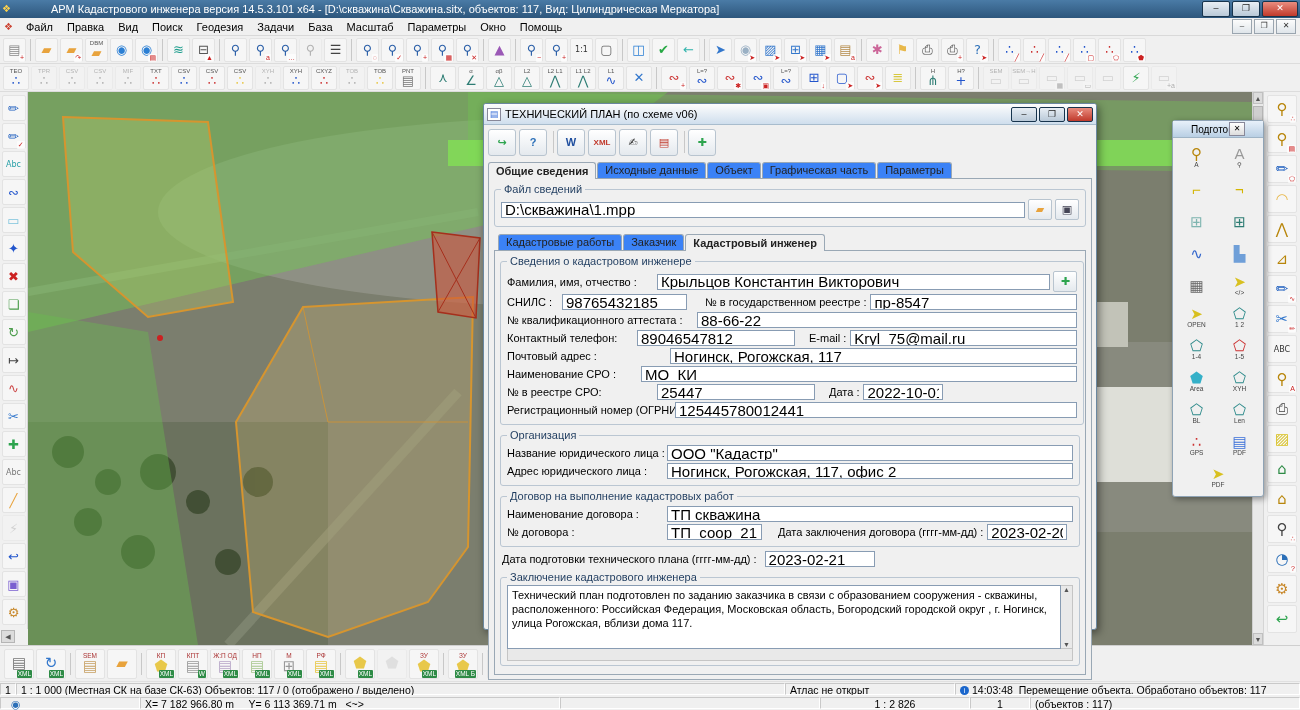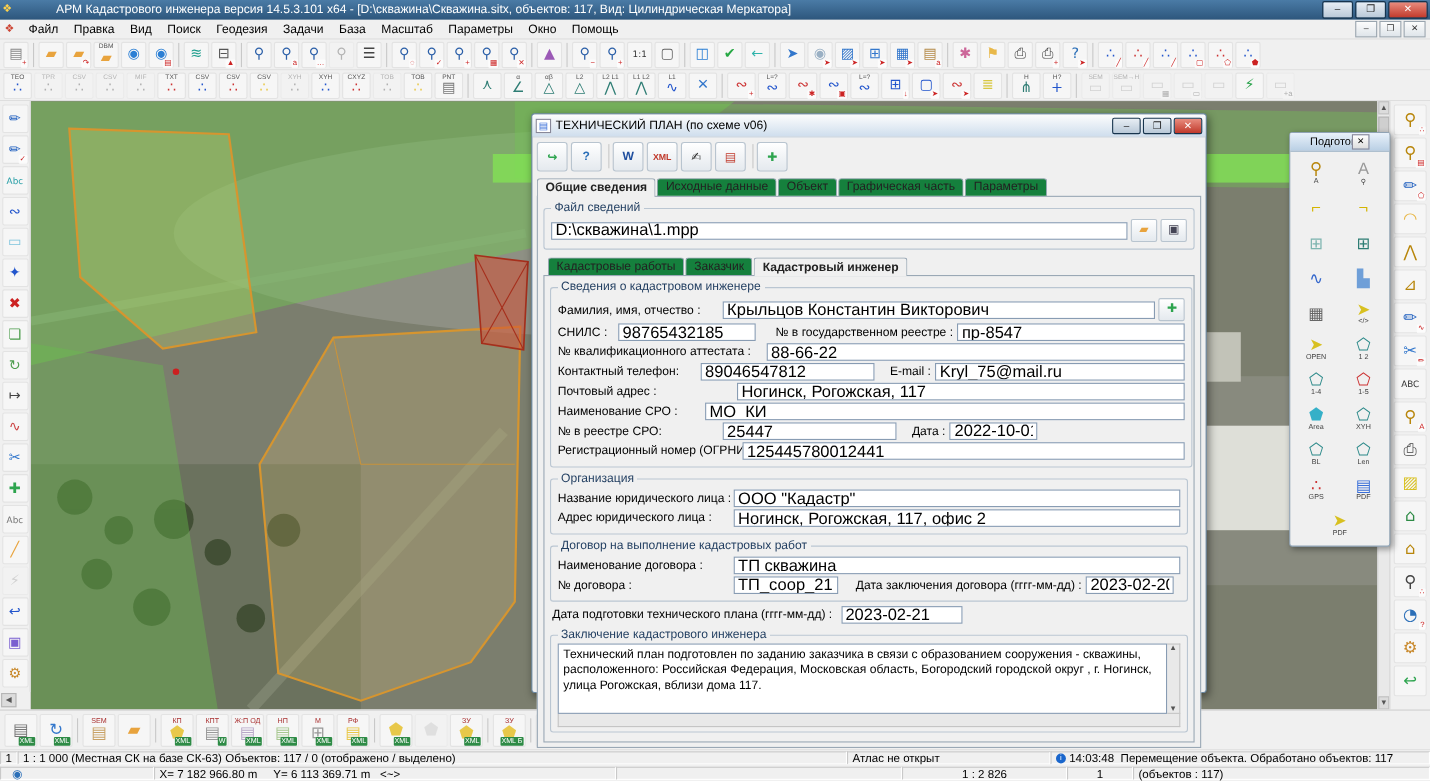--- a/index.html
+++ b/index.html
@@ -79,21 +79,21 @@
     display:flex;align-items:center;font-size:11px;padding:0 3px;border-radius:2px 2px 0 0;}
   #dlgtitle .dico{font-size:9px;color:#3a6fd8;margin-right:4px;border:1px solid #889;width:12px;
     height:11px;line-height:11px;text-align:center;background:#fff;}
   #dlgtitle .t{flex:1;white-space:nowrap;overflow:hidden;}
   #dlgtitle .winbtn{height:13px;width:24px;}
   #dlgtoolbar{height:30px;display:flex;align-items:center;padding:2px 4px;}
   .dtb{width:26px;height:25px;border:1px solid #b8c4cf;border-radius:3px;background:linear-gradient(#fff,#e4e9ee);
     display:inline-flex;align-items:center;justify-content:center;margin-right:3px;font-size:12px;flex:none;}
   .dtb b{font-weight:bold;font-size:11px;}
   #dlgtabs,#subtabs{display:flex;align-items:flex-end;padding:0 4px;height:19px;font-size:11px;}
-  .tab{border:1px solid #9aa8b5;border-bottom:none;background:#15803d;padding:1px 7px 2px;
+  .tab{border:1px solid #9aa8b5;border-bottom:none;background:#3b82f6;padding:1px 7px 2px;
     border-radius:3px 3px 0 0;margin-right:1px;white-space:nowrap;color:#222;}
   .tab.active{background:#f0f0f0;position:relative;top:1px;padding-top:2px;font-weight:bold;}
   .tabpanel{border:1px solid #9aa8b5;margin:0 4px;background:#f0f0f0;padding:4px 5px;box-sizing:border-box;}
   fieldset{border:1px solid #bac6d2;border-radius:3px;margin:0 0 4px 0;padding:2px 6px 4px;}
   legend{font-size:11px;color:#1f3c5f;padding:0 3px;}
   .frow{display:flex;align-items:center;margin:2px 0;font-size:11px;white-space:nowrap;}
   .frow label{flex:none;}
   .frow input{height:16px;border:1px solid #889cb3;font-size:15px;font-family:"Liberation Sans",sans-serif;
     padding:0 3px;background:#fff;box-sizing:border-box;}
   .grow{flex:1;}
@@ -997,21 +997,21 @@
       <b style="color: rgb(200, 136, 42);">⚙</b>
     </span>
     <span class="tbtn">
       <b style="color: rgb(45, 164, 78);">↩</b>
     </span>
   </div>
 
 <div id="status1" class="abs">
   <span class="scell" style="width:16px;text-align:center">1</span>
   <span class="scell" style="flex:1">1 : 1 000 (Местная СК на базе СК-63) Объектов: 117 / 0 (отображено / выделено)</span>
-  <span class="scell" style="width:185px">Атлас не открыт</span>
+  <span class="scell" style="width:170px">Атлас не открыт</span>
   <span class="scell" style="width:345px">
     <span class="infodot">i</span><span>14:03:48</span>&nbsp;&nbsp;<span>Перемещение объекта. Обработано объектов:  117</span>
   </span>
 </div>
 <div id="status2" class="abs">
   <span class="scell" style="width:140px"><span class="globeico">◉</span></span>
   <span class="scell" style="width:420px">
     <span>X= 7 182 966.80 m</span>&nbsp;&nbsp;&nbsp;&nbsp;
     <span>Y= 6 113 369.71 m</span>&nbsp;&nbsp;
     <span>&lt;~&gt;</span>

